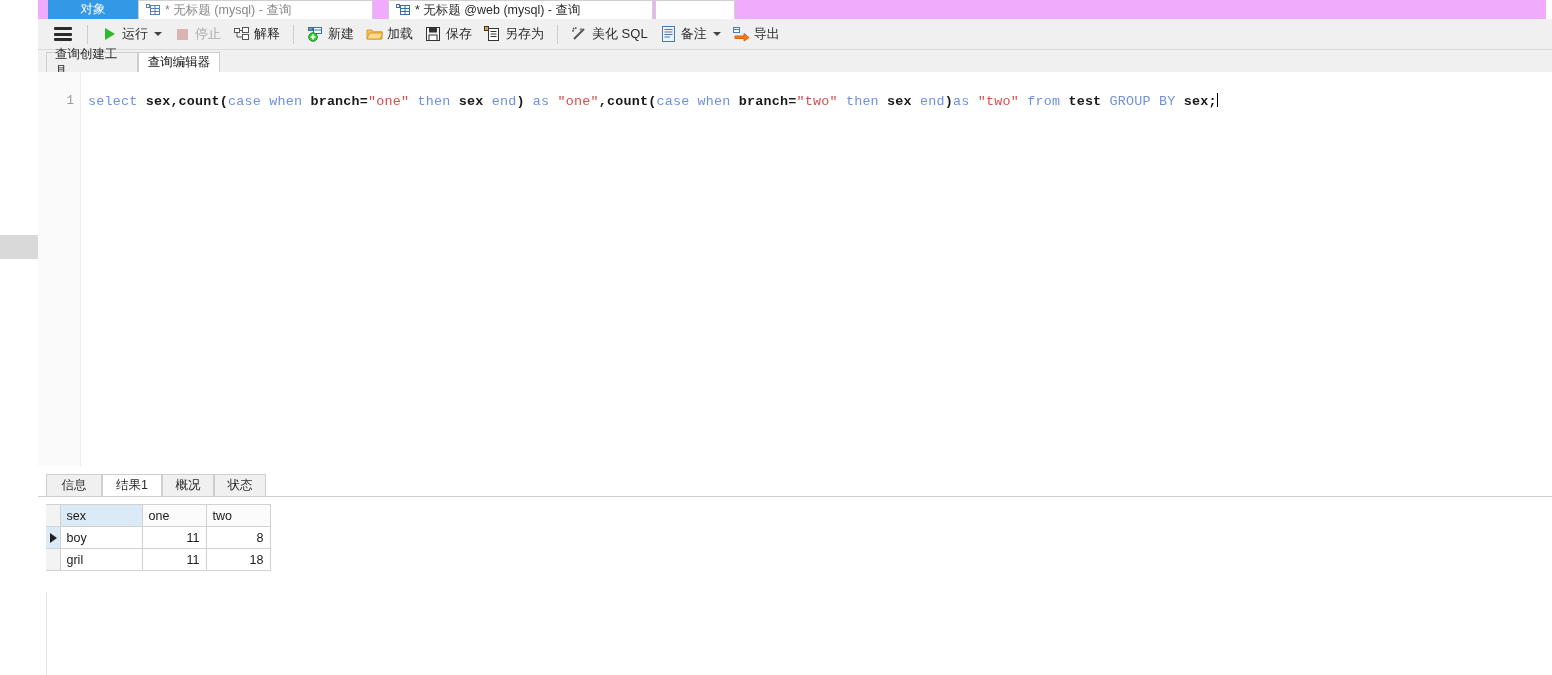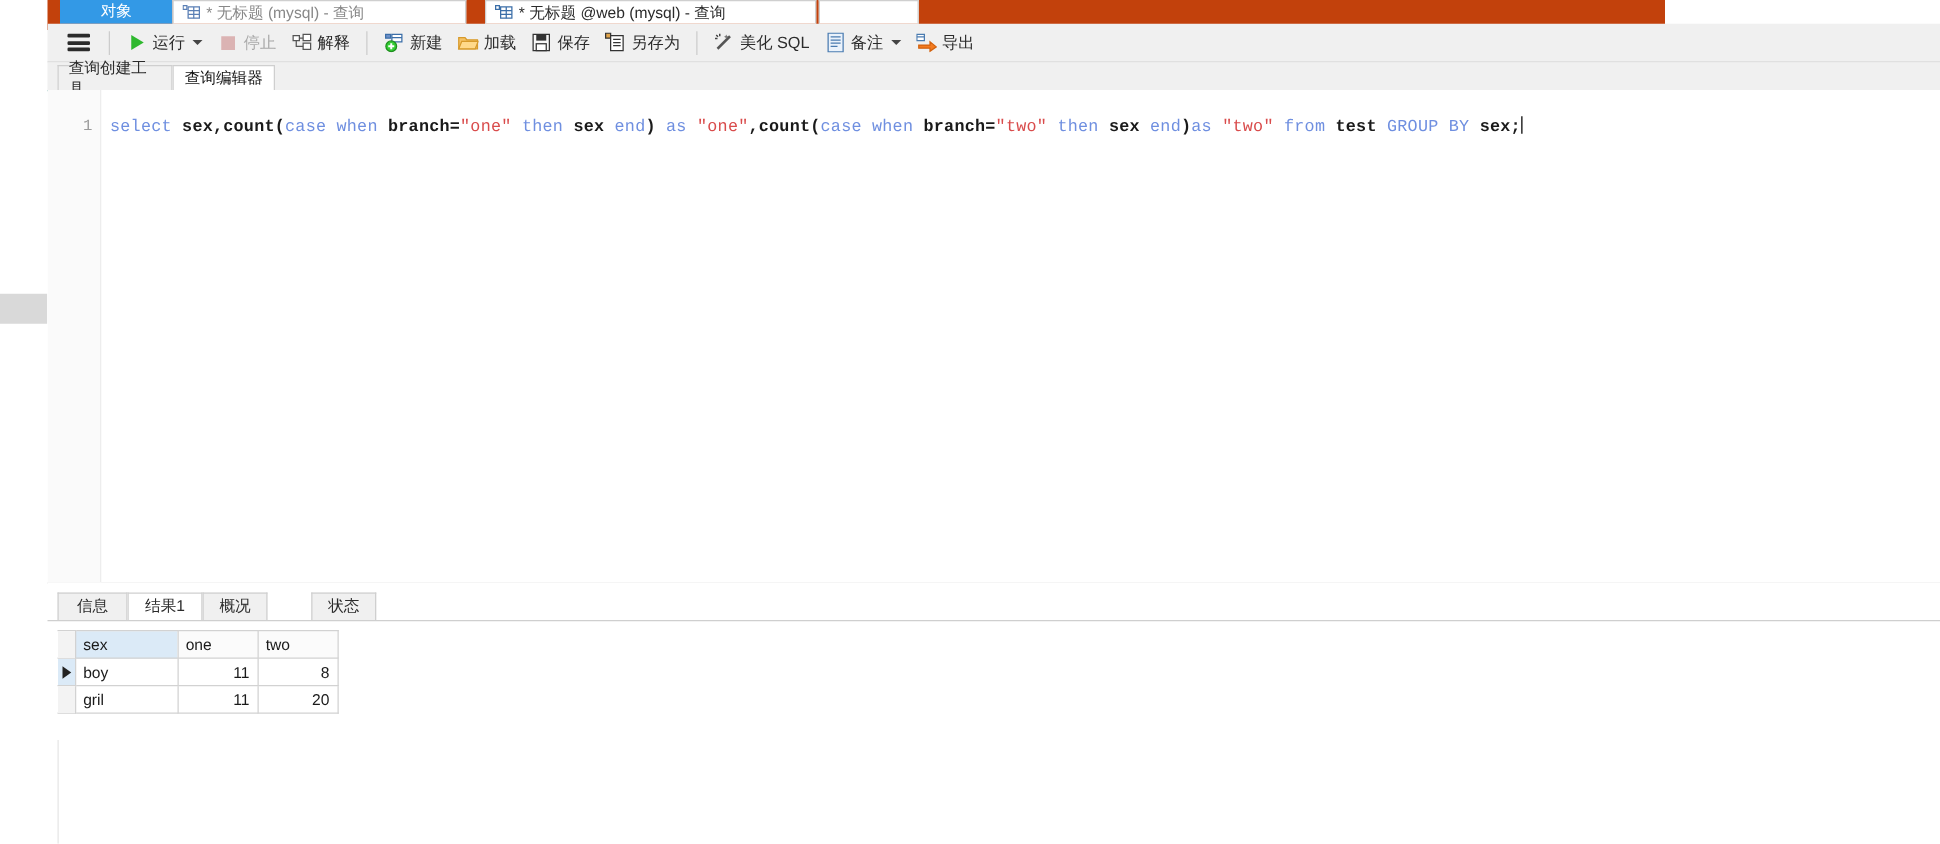--- a/index.html
+++ b/index.html
@@ -34,22 +34,22 @@
     position: absolute;
     left: 38px; top: 0;
     width: 1514px; height: 675px;
     background: #ffffff;
   }
 
   
   .tabstrip {
     position: absolute;
     left: 0; top: 0;
-    width: 1294px; height: 19px;
-    background: #c2410c;
+    width: 1508px; height: 19px;
+    background: #f0abfc;
     border-bottom: 5px solid #c2410c;
   }
   .tab {
     position: absolute;
     top: 0;
     height: 19px;
     box-sizing: border-box;
     display: flex;
     align-items: center;
     font-size: 12.5px;
@@ -229,21 +229,21 @@
     border: 1px solid #cfcfcf;
     border-bottom: none;
     background: #f0f0f0;
     padding: 0 6px;
     text-align: center;
   }
   .res-tab.active { background: #ffffff; }
   .rt0 { left: 8px;   width: 56px; }
   .rt1 { left: 64px;  width: 60px; }
   .rt2 { left: 124px; width: 52px; }
-  .rt3 { left: 176px; width: 52px; margin-left: 35px; }
+  .rt3 { left: 176px; width: 52px; }
 
   
   .grid {
     position: absolute;
     left: 8px; top: 38px;
     border-collapse: collapse;
     font-size: 12.5px;
     color: #1a1a1a;
   }
   .grid td, .grid th {
@@ -518,21 +518,21 @@
                 <span class="tri"></span>
               </td>
             <td class="c-sex">boy</td>
             <td class="c-one">11</td>
             <td class="c-two">8</td>
           </tr>
           <tr>
             <td class="rowhead"></td>
             <td class="c-sex">gril</td>
             <td class="c-one">11</td>
-            <td class="c-two">20</td>
+            <td class="c-two">18</td>
           </tr>
         </tbody>
       </table>
 
       <div class="res-fill"></div>
     </div>
 
   </div>
 </div>
 

